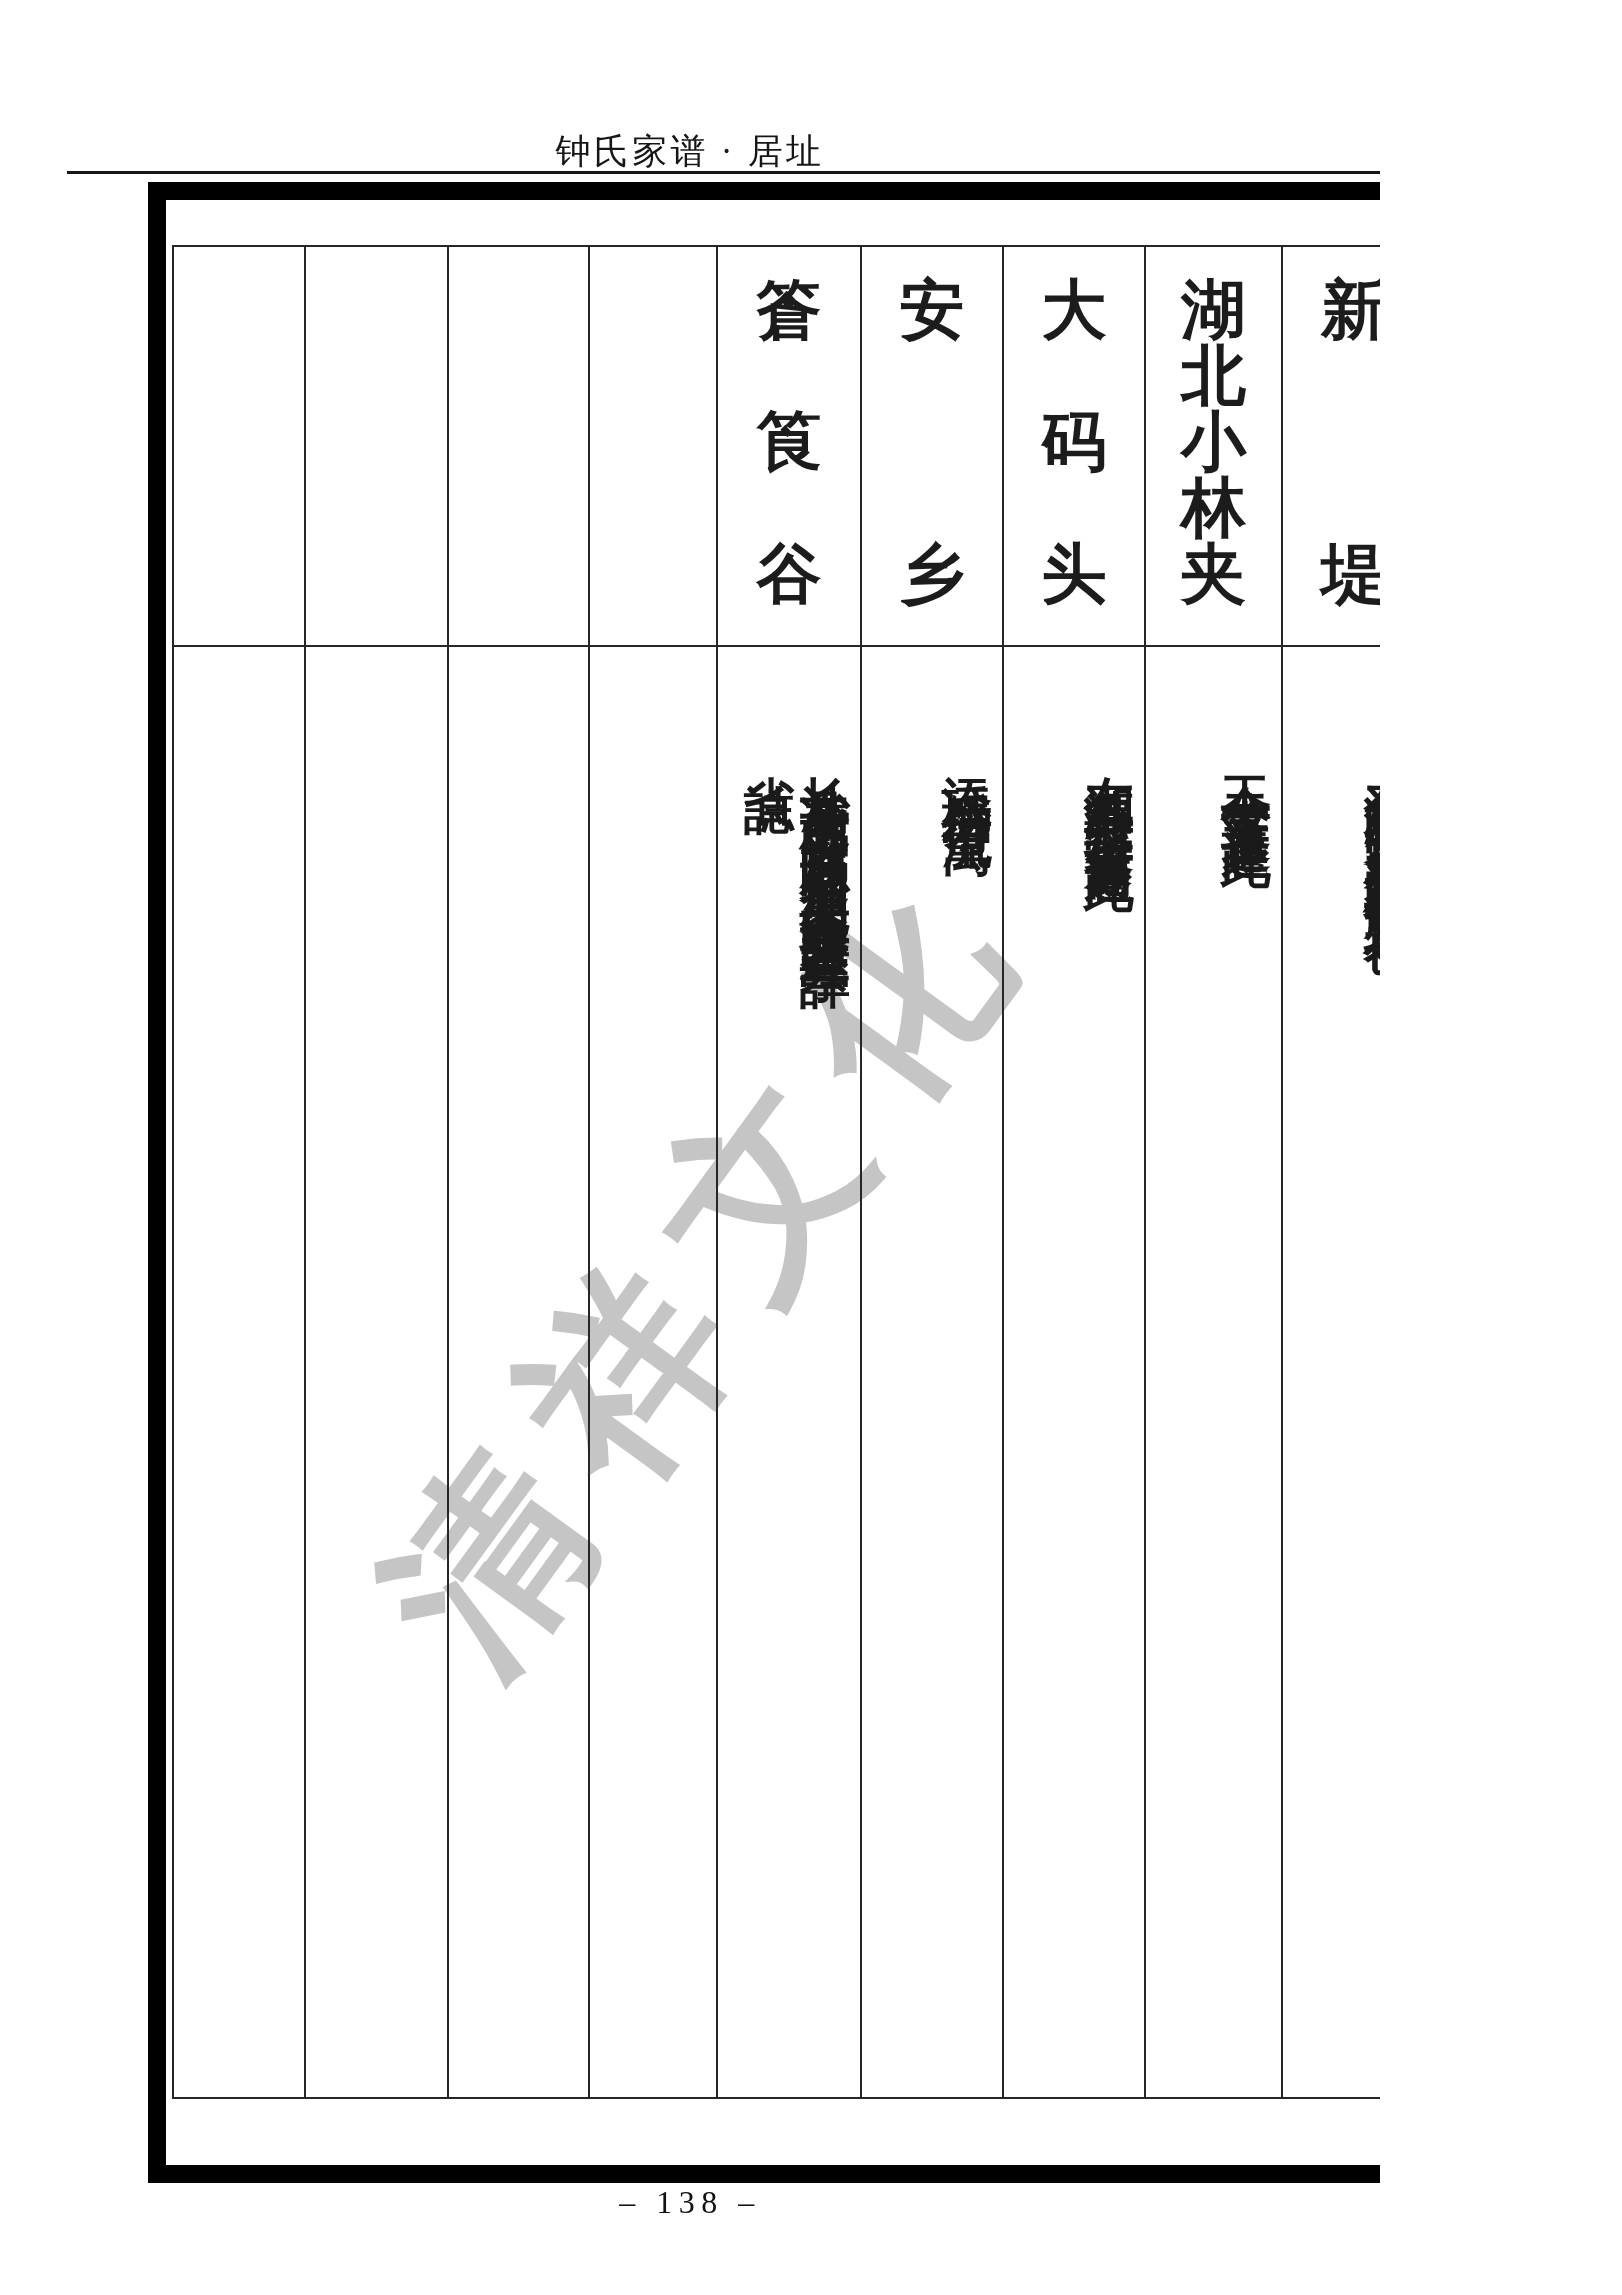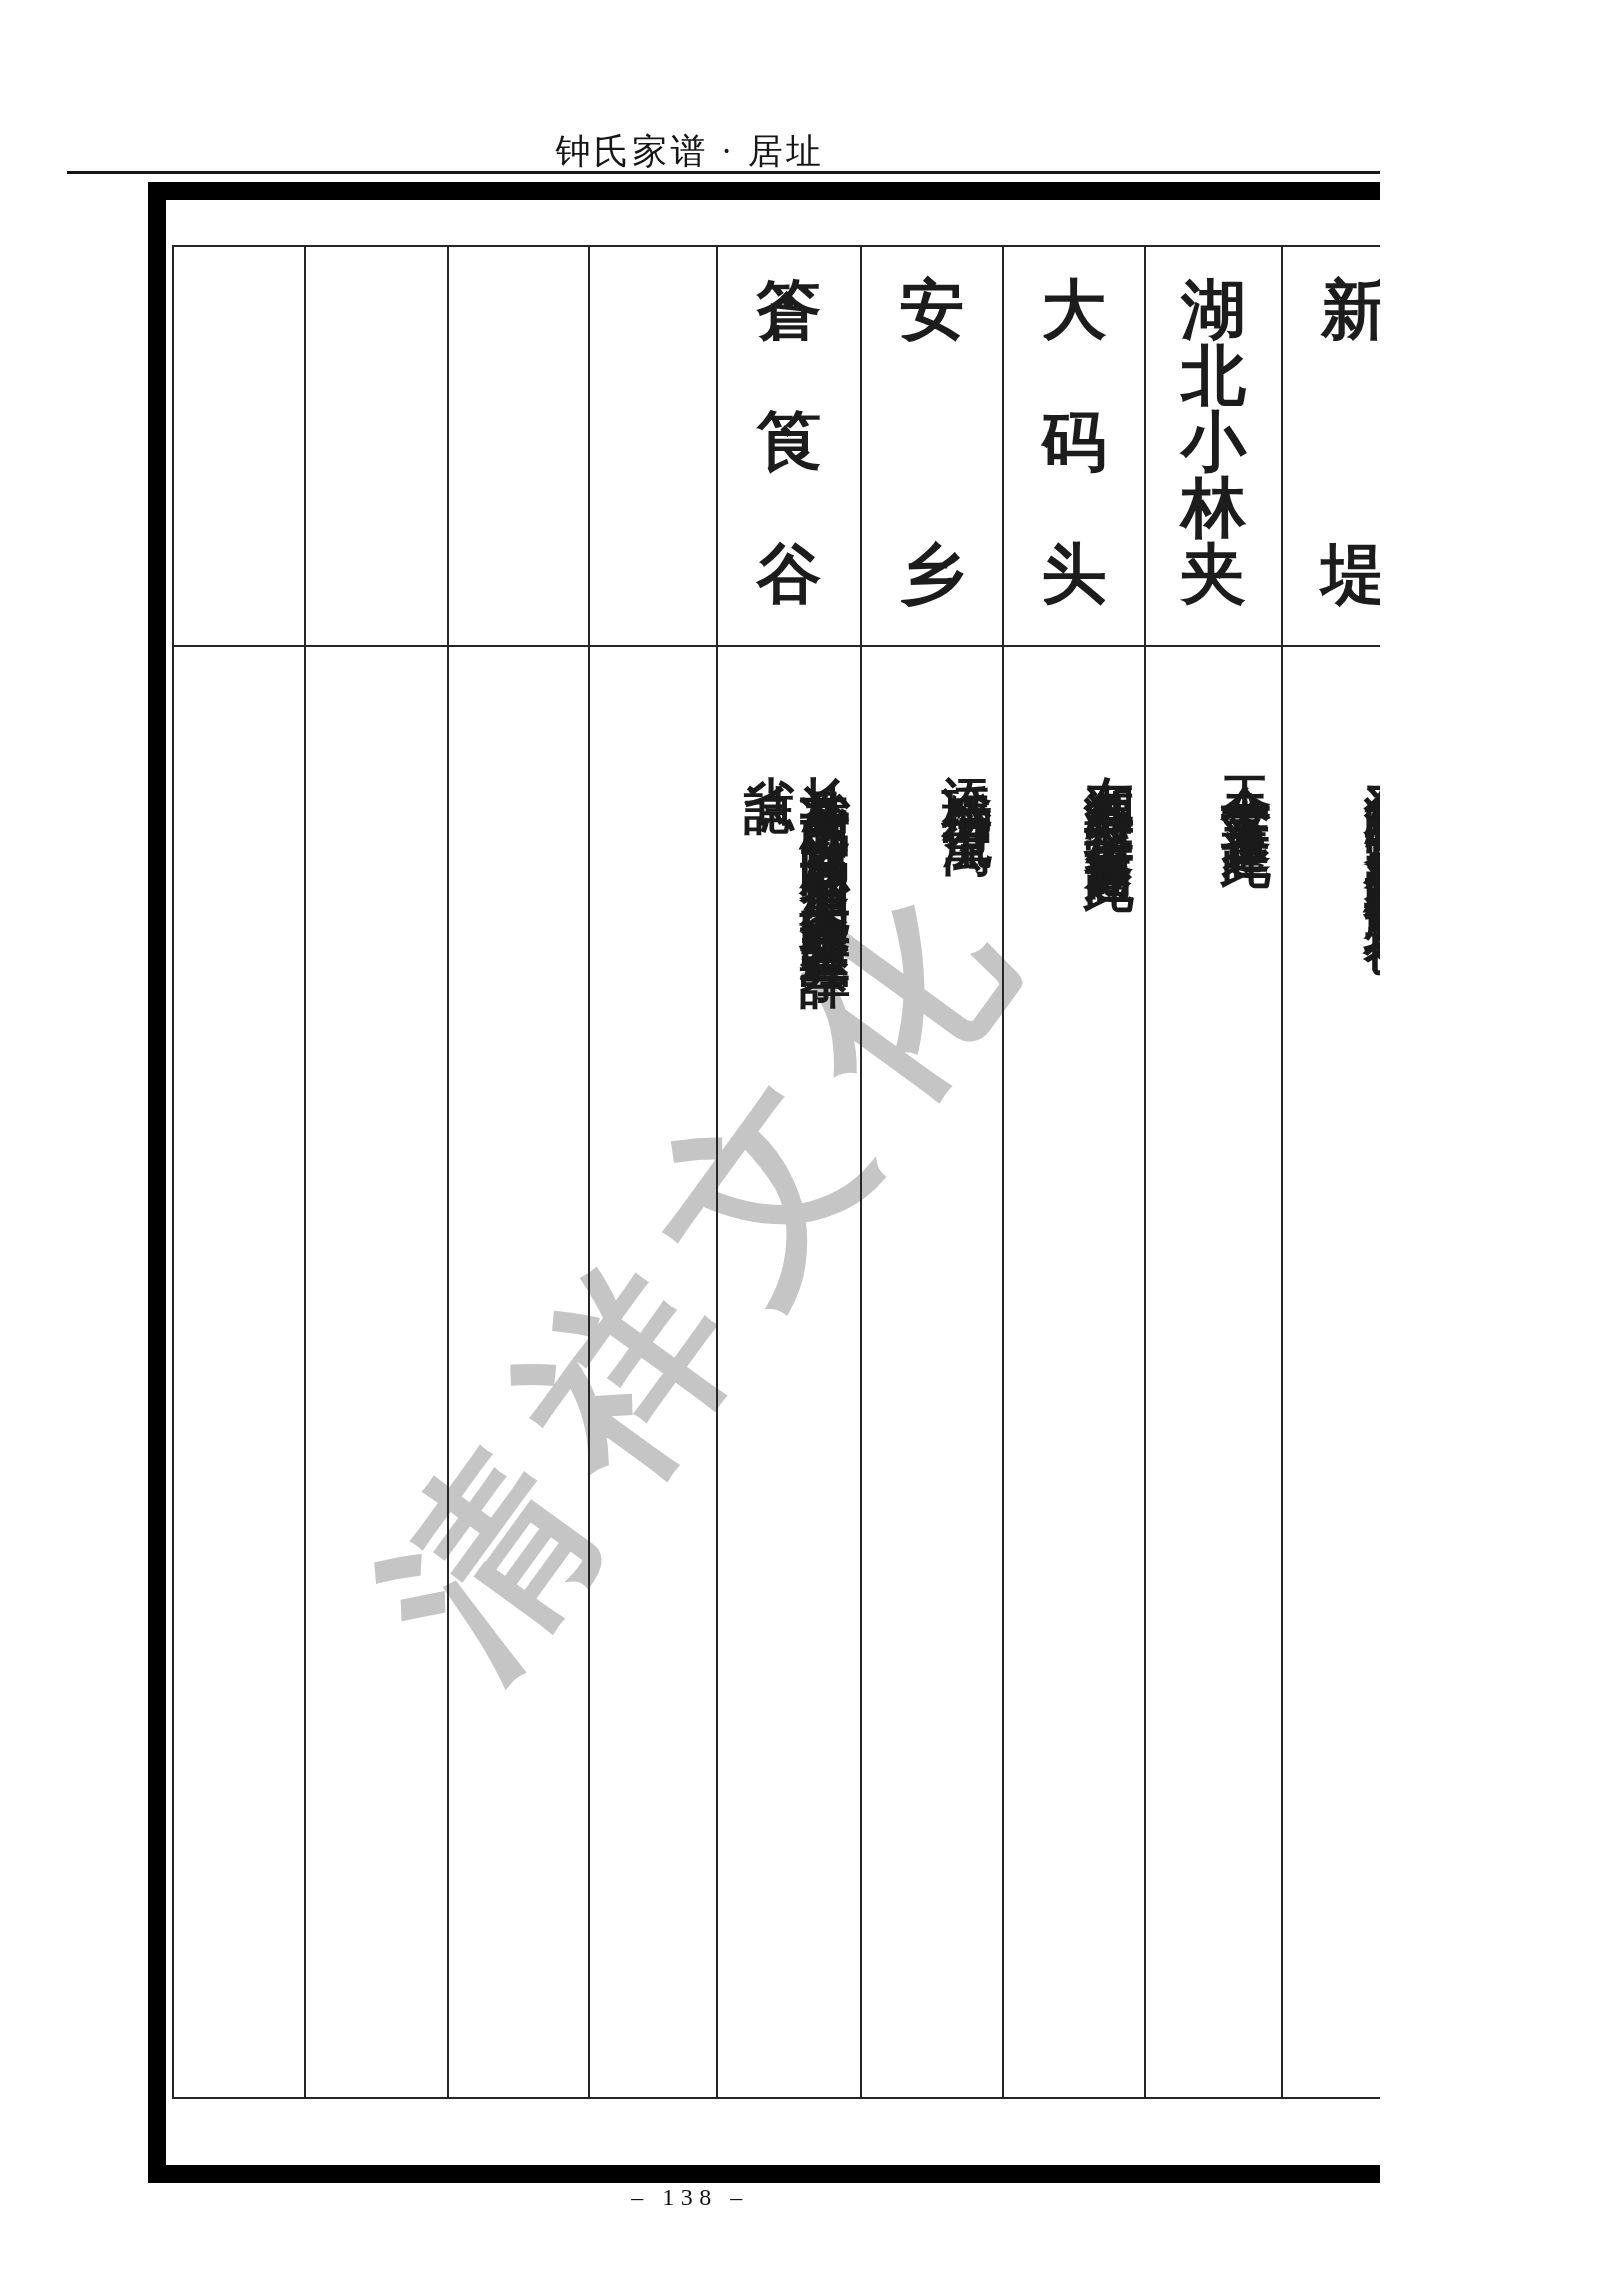--- a/index.html
+++ b/index.html
@@ -60,21 +60,21 @@
     writing-mode:vertical-rl;
     padding:89px 6.5px 19.6px 7.9px;
     font-size:50px; font-weight:600; color:#1a1a1a;
     letter-spacing:7.9px; line-height:1.12;
   }
   .cnt .vline { display:block; }
 
   
   .pagenum {
     position:absolute; top:2184px; left:0; width:100%;
-    text-align:center; font-size:24px; letter-spacing:6.5px; color:#111;
+    text-align:center; font-size:32px; letter-spacing:6.5px; color:#111;
     z-index:4;
   }
 </style>
 </head>
 <body>
 
 <div class="page">
 
   <div class="title">钟氏家谱 · 居址</div>
   <div class="title-rule"></div>

